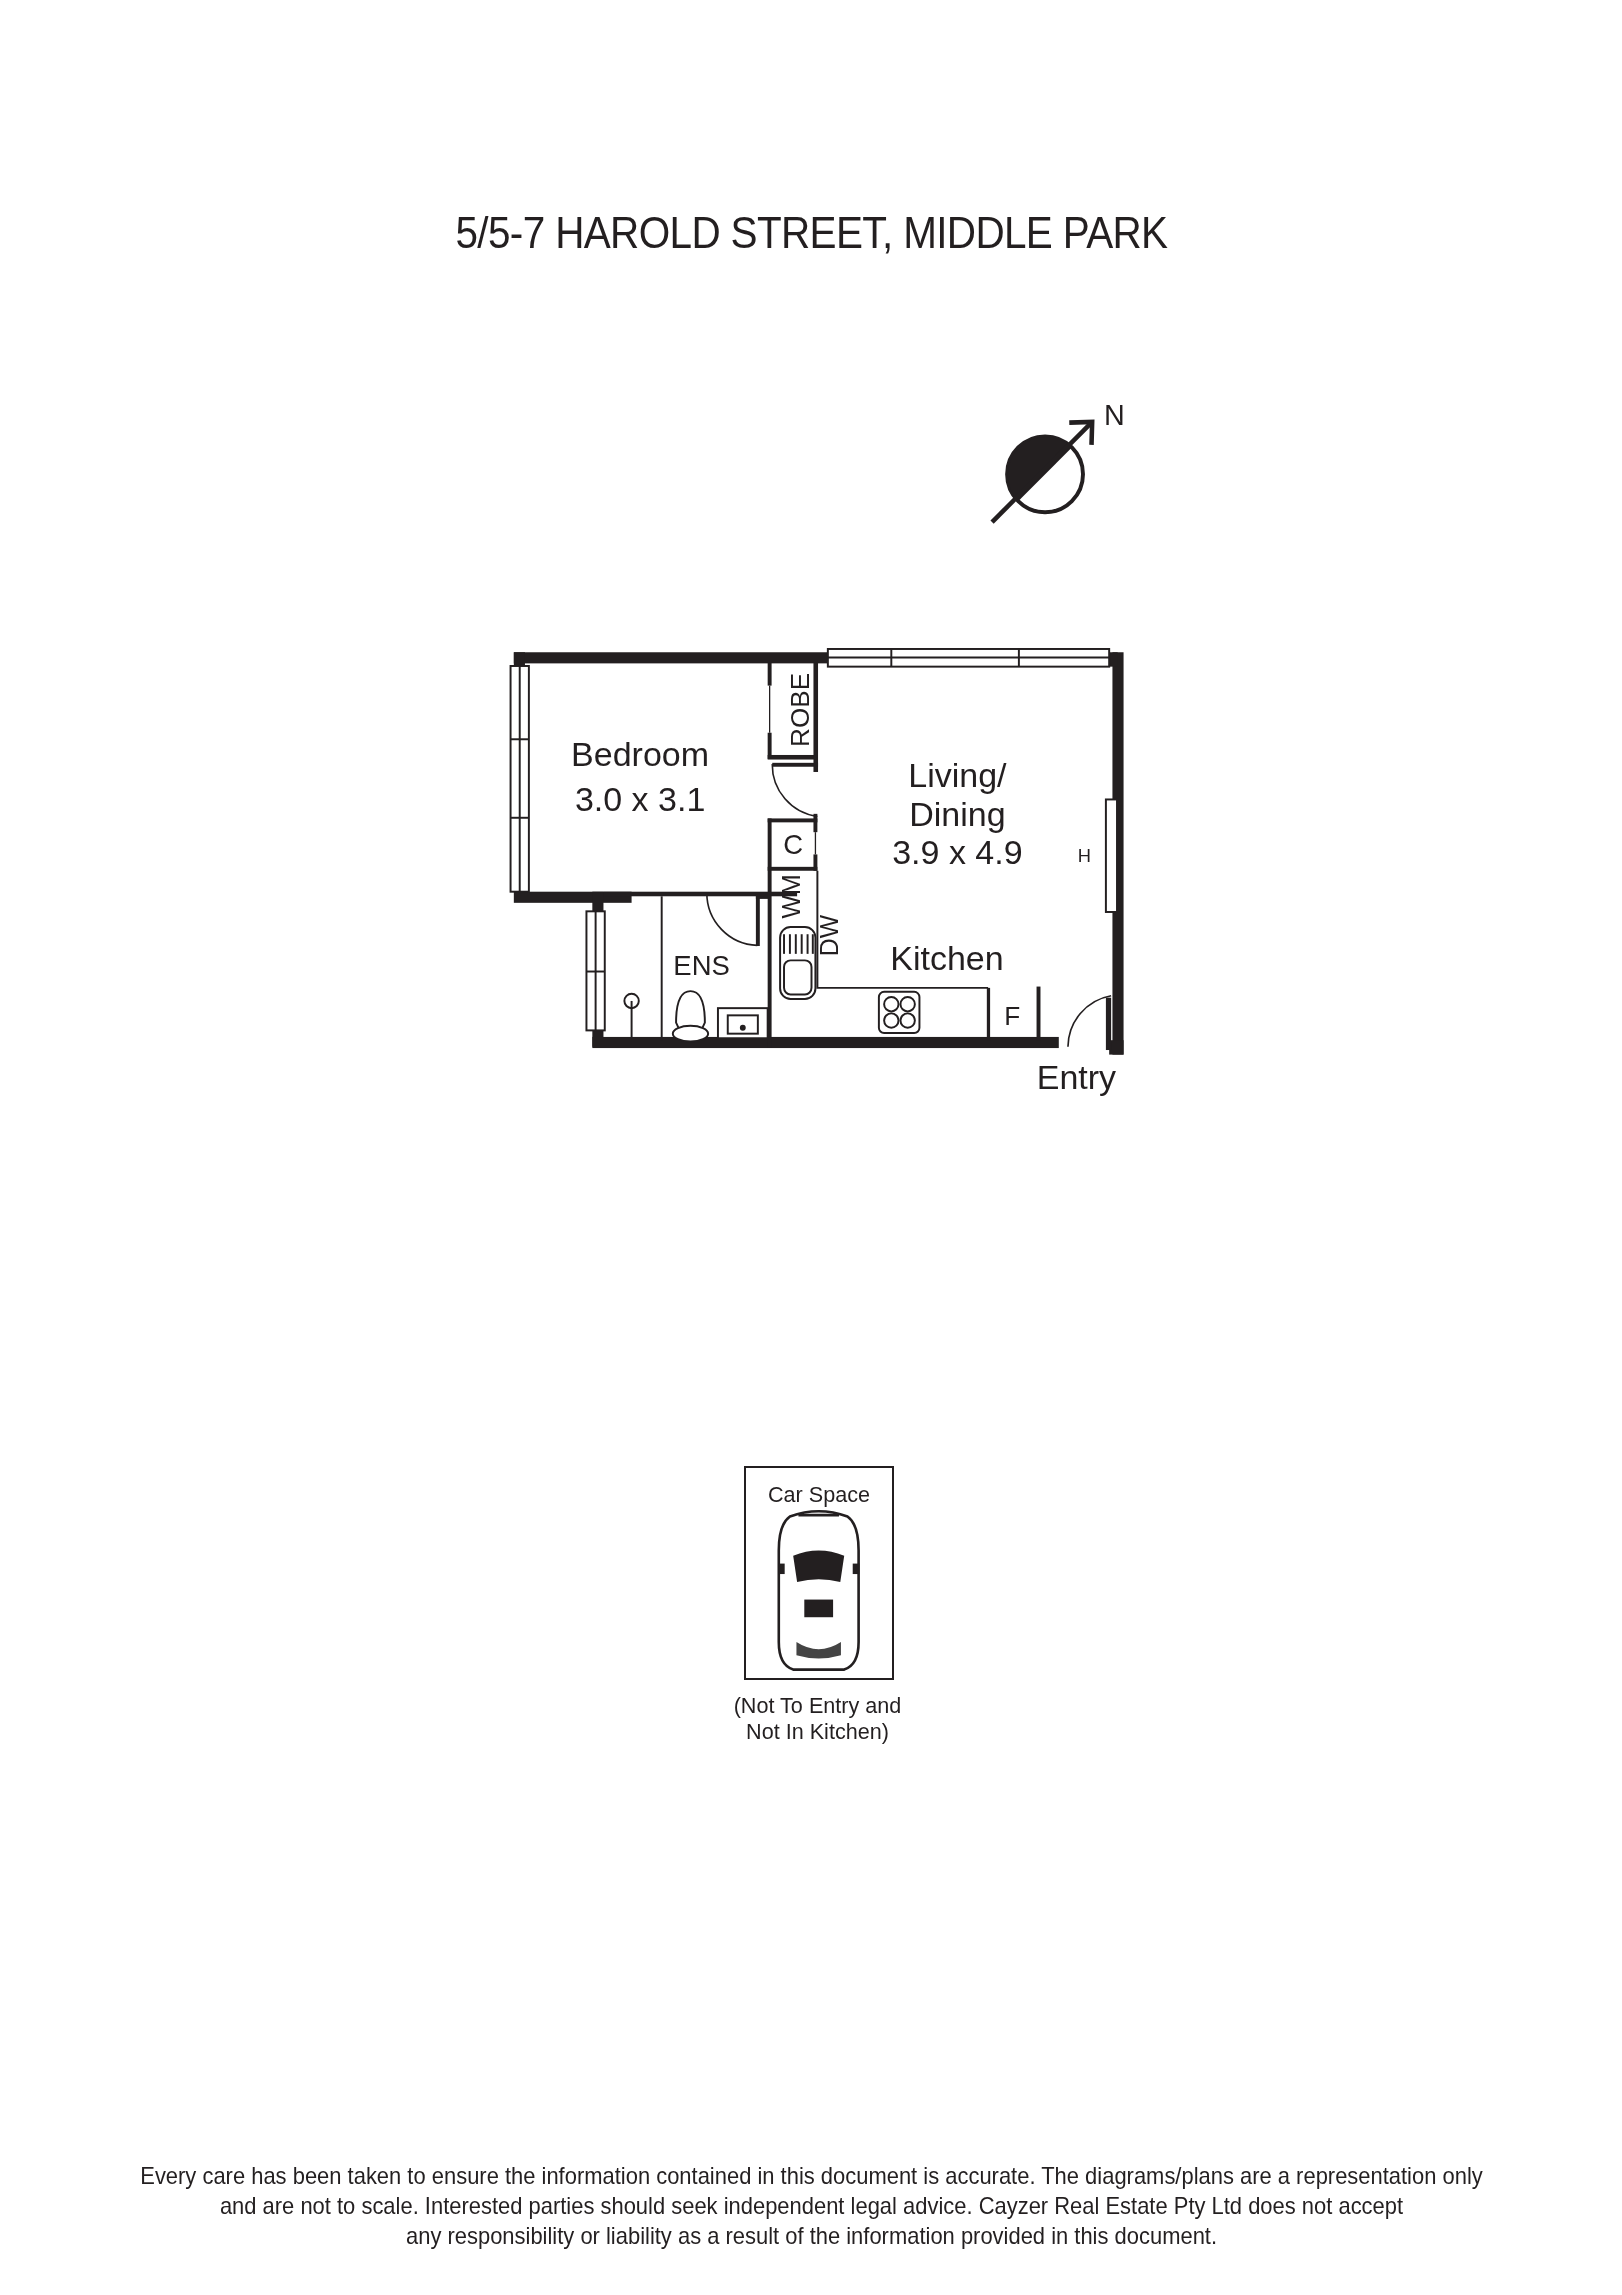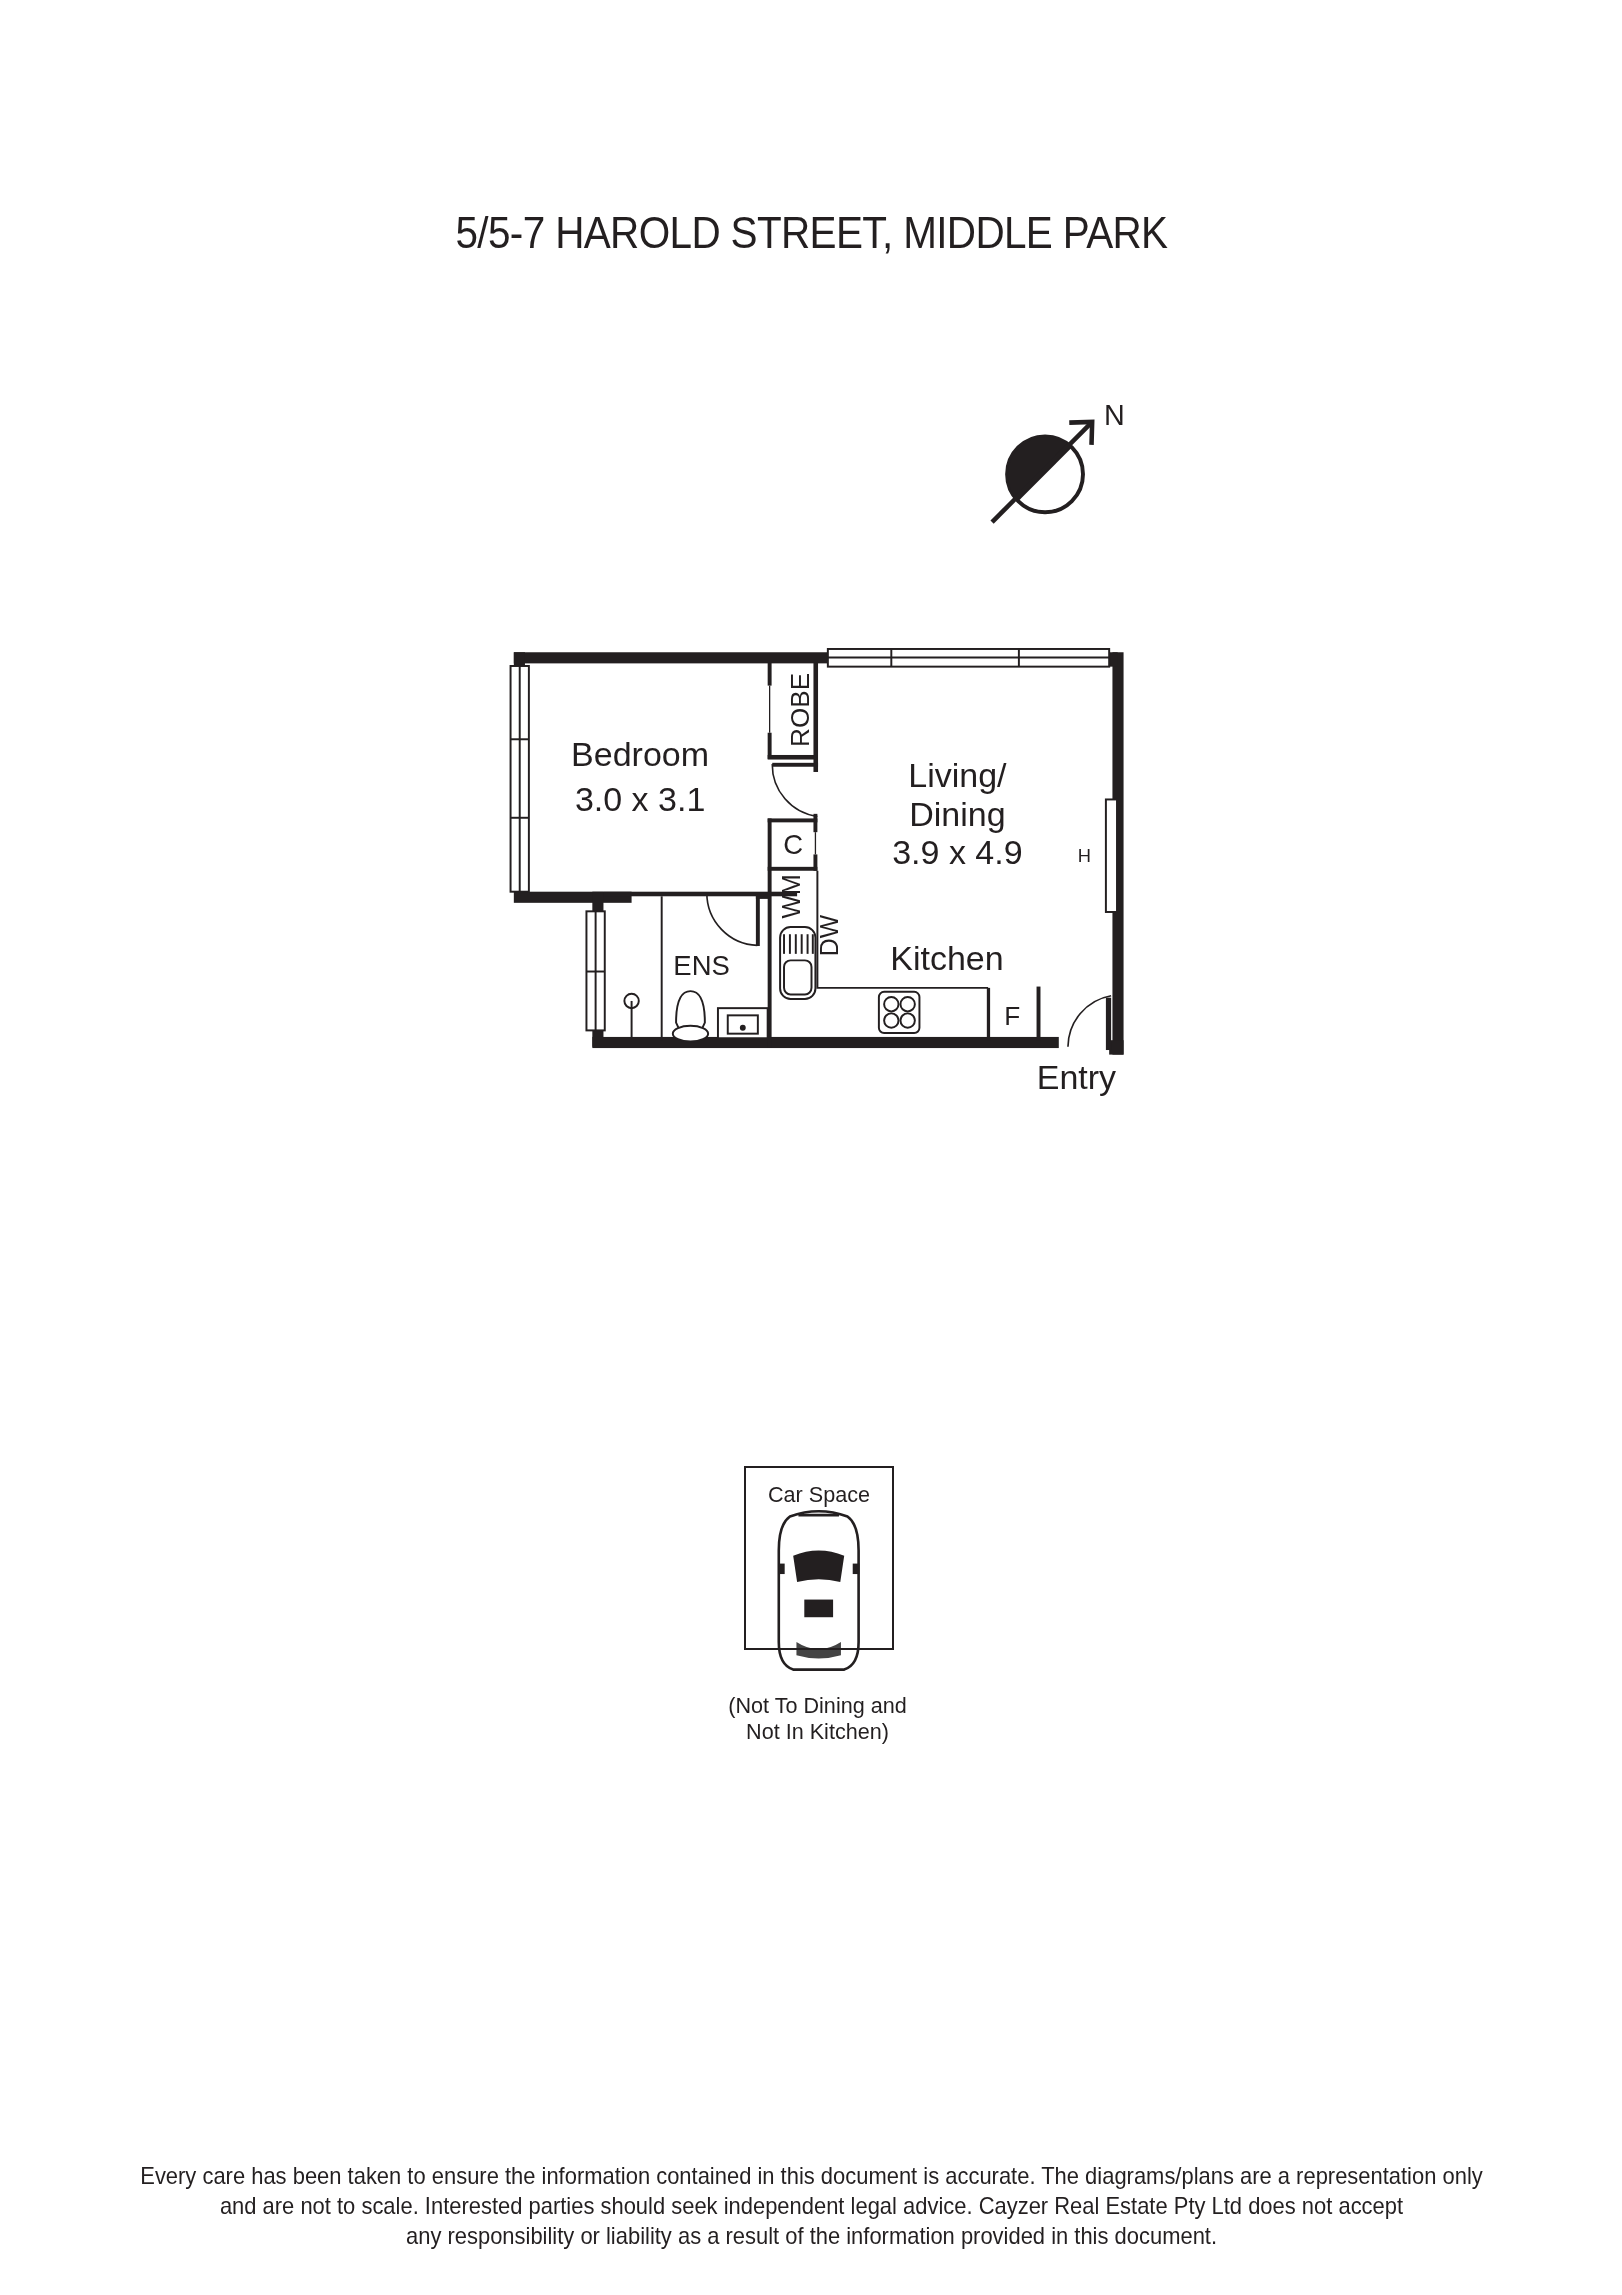--- a/index.html
+++ b/index.html
@@ -2,21 +2,21 @@
 <html style="font-size:10.5px"><head>
   <meta charset="utf-8">
   <style>
     html, body { margin: 0; padding: 0; background: #ffffff; }
     body { width: 1623px; height: 2295px; position: relative; overflow: hidden;
            font-family: "Liberation Sans", "DejaVu Sans", sans-serif; color: #231f20; }
     .title { position: absolute; left: 0; width: 1623px; top: 208px; text-align: center;
              font-size: 44px; letter-spacing: -0.7px; transform: scaleX(0.92); transform-origin: center; }
     svg.plan { position: absolute; left: 0; top: 0; }
     .lbl { font-family: "Liberation Sans", "DejaVu Sans", sans-serif; fill: #231f20; }
-    .car-box { position: absolute; left: 744px; top: 1466px; width: 150px; height: 184px;
+    .car-box { position: absolute; left: 744px; top: 1466px; width: 150px; height: 214px;
                border: 2px solid #231f20; box-sizing: border-box; }
     .car-title { position: absolute; left: 0; right: 0; top: 14.4px; text-align: center; font-size: 21.6px; }
     .car-note { position: absolute; left: 654px; width: 327px; top: 1693px; text-align: center;
                 font-size: 21.6px; line-height: 26px; }
     .disclaimer { position: absolute; left: 0; width: 1623px; top: 2161px; text-align: center;
                   font-size: 23.6px; line-height: 30px; transform: scaleX(0.93); transform-origin: center; }
     .disclaimer div { white-space: nowrap; }
   </style>
 </head>
 <body>
@@ -152,21 +152,21 @@
     <rect x="1189" y="2390" width="10" height="16" fill="#231f20"></rect>
     <rect x="1303" y="2390" width="10" height="16" fill="#231f20"></rect>
     <line x1="1220" y1="2316" x2="1282" y2="2316" stroke="#231f20" stroke-width="4"></line>
   </g>
 </svg>
 
 <div class="car-box">
   <div class="car-title">Car Space</div>
 </div>
 <div class="car-note">
-  <div>(Not To Dining and</div>
+  <div>(Not To Entry and</div>
   <div>Not In Kitchen)</div>
 </div>
 
 <div class="disclaimer">
   <div>Every care has been taken to ensure the information contained in this document is accurate. The diagrams/plans are a representation only</div>
   <div>and are not to scale. Interested parties should seek independent legal advice. Cayzer Real Estate Pty Ltd does not accept</div>
   <div>any responsibility or liability as a result of the information provided in this document.</div>
 </div>
 
 

